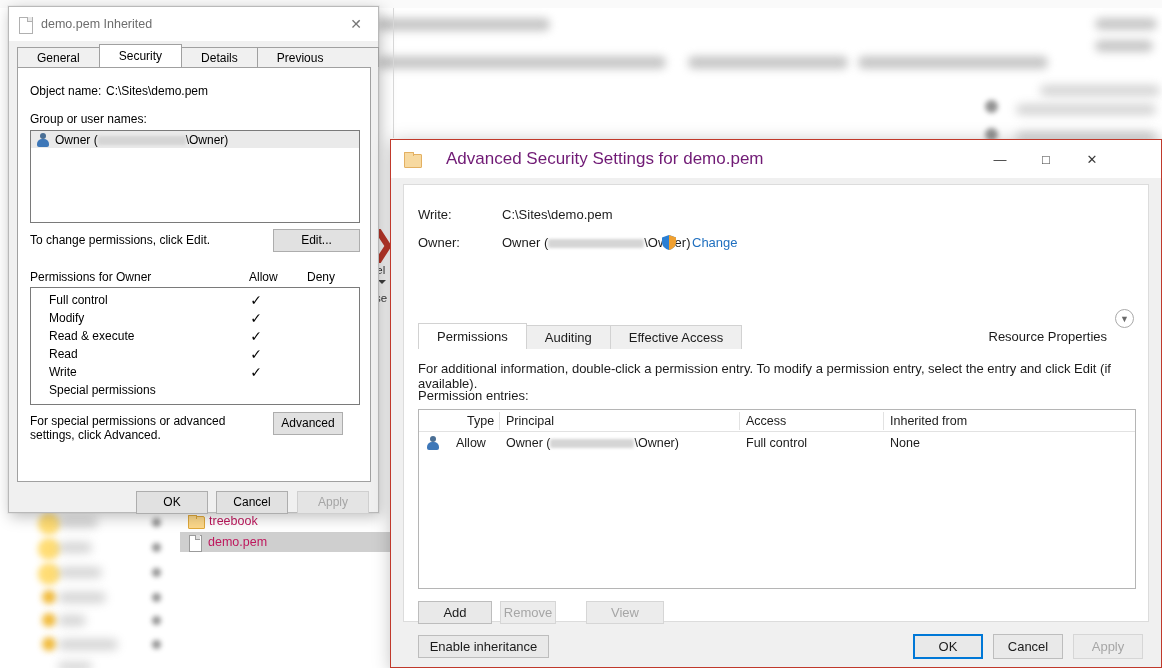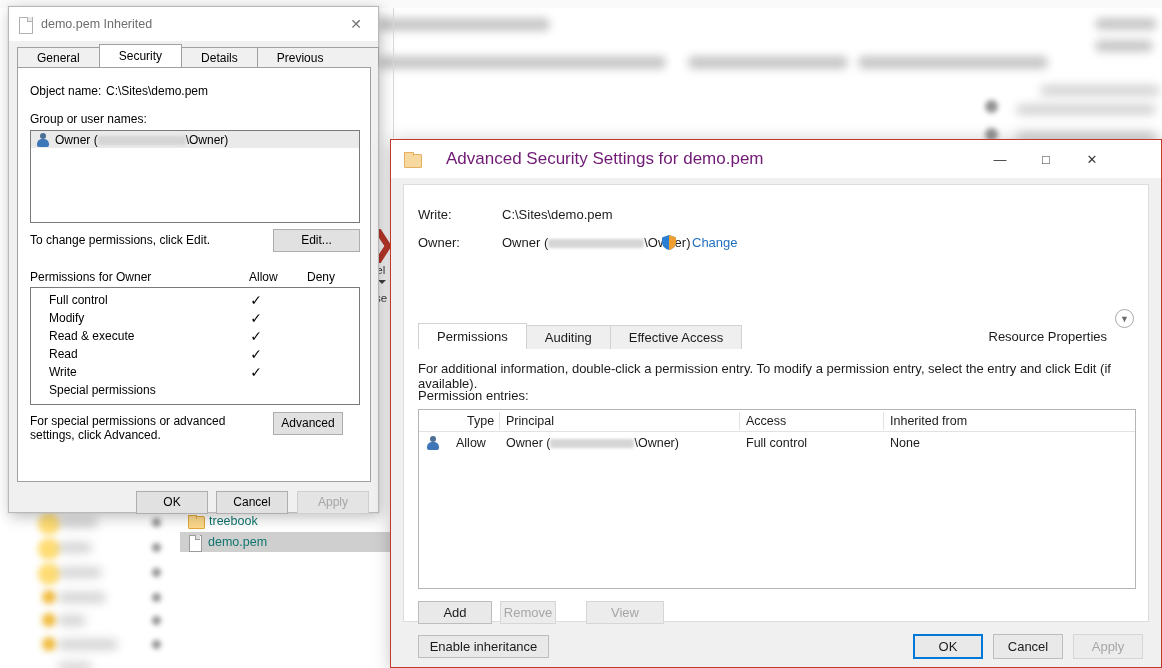--- a/index.html
+++ b/index.html
@@ -55,21 +55,21 @@
   }
   .doc-icon { width:13px; height:15px; margin-right:7px; position:relative; flex:none; }
   .doc-icon::before {
     content:''; position:absolute; left:1px; top:0; width:11px; height:15px;
     background:#fff; border:1px solid #9b9b9b;
   }
   .doc-icon::after {
     content:''; position:absolute; right:1px; top:0; width:4px; height:4px;
     background:#dcdcdc; border-left:1px solid #9b9b9b; border-bottom:1px solid #9b9b9b;
   }
-  .file-label { font-family:"Liberation Sans", sans-serif; font-size:12.5px; color:#0f766e; }
+  .file-label { font-family:"Liberation Sans", sans-serif; font-size:12.5px; color:#be185d; }
 
   
   #left-nav { position:absolute; left:0px; top:505px; width:180px; height:163px; background:#fff; }
 
   
   #top-strip { position:absolute; left:0; top:0; width:1162px; height:8px; background:#fafafa; }
 
   
   #ribbon-delete {
     position:absolute; left:366px; top:228px; width:34px; height:96px;

